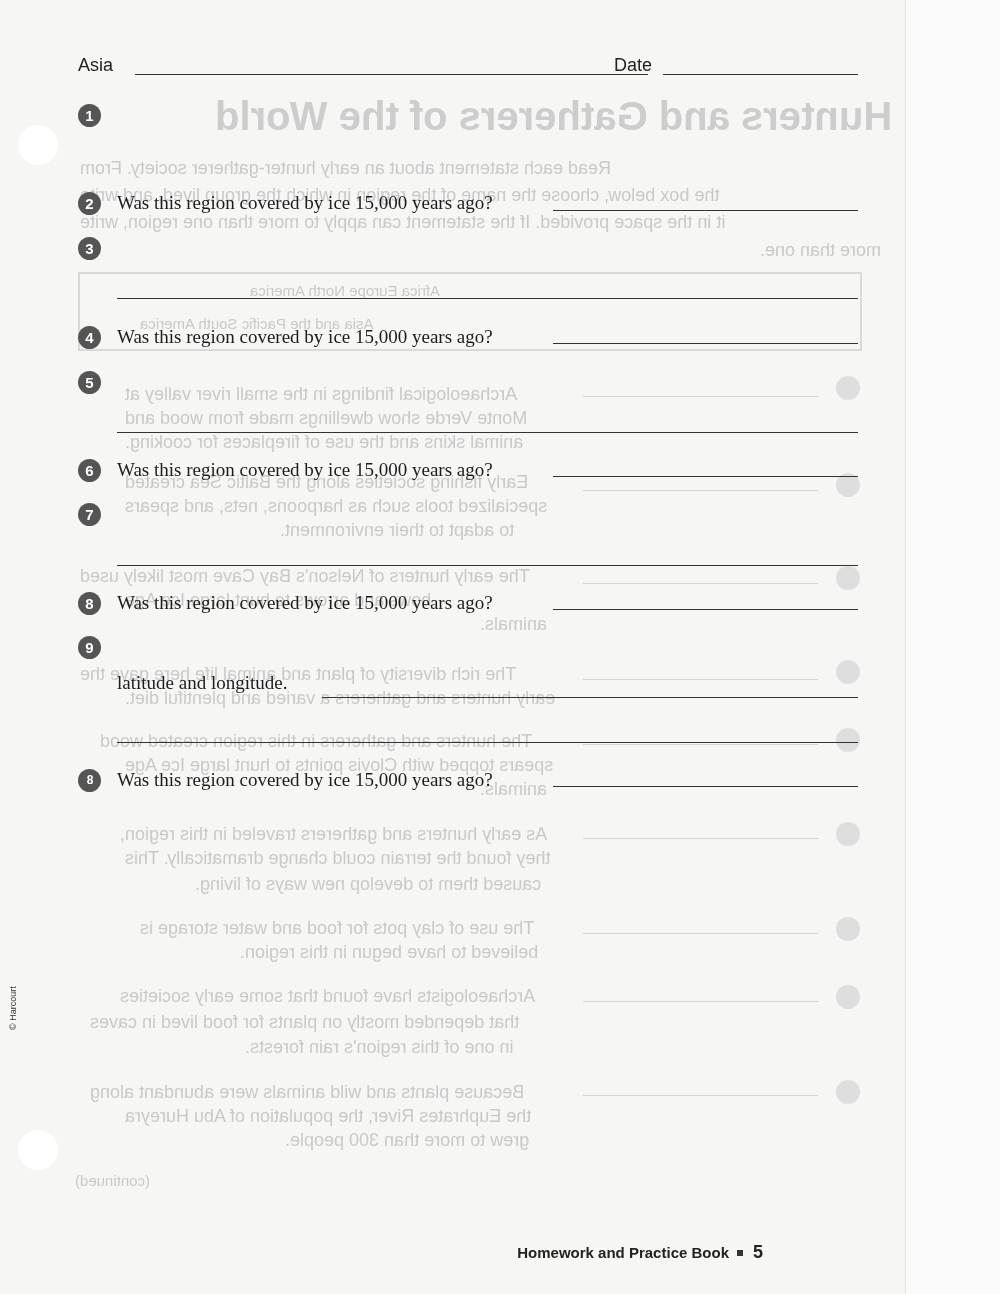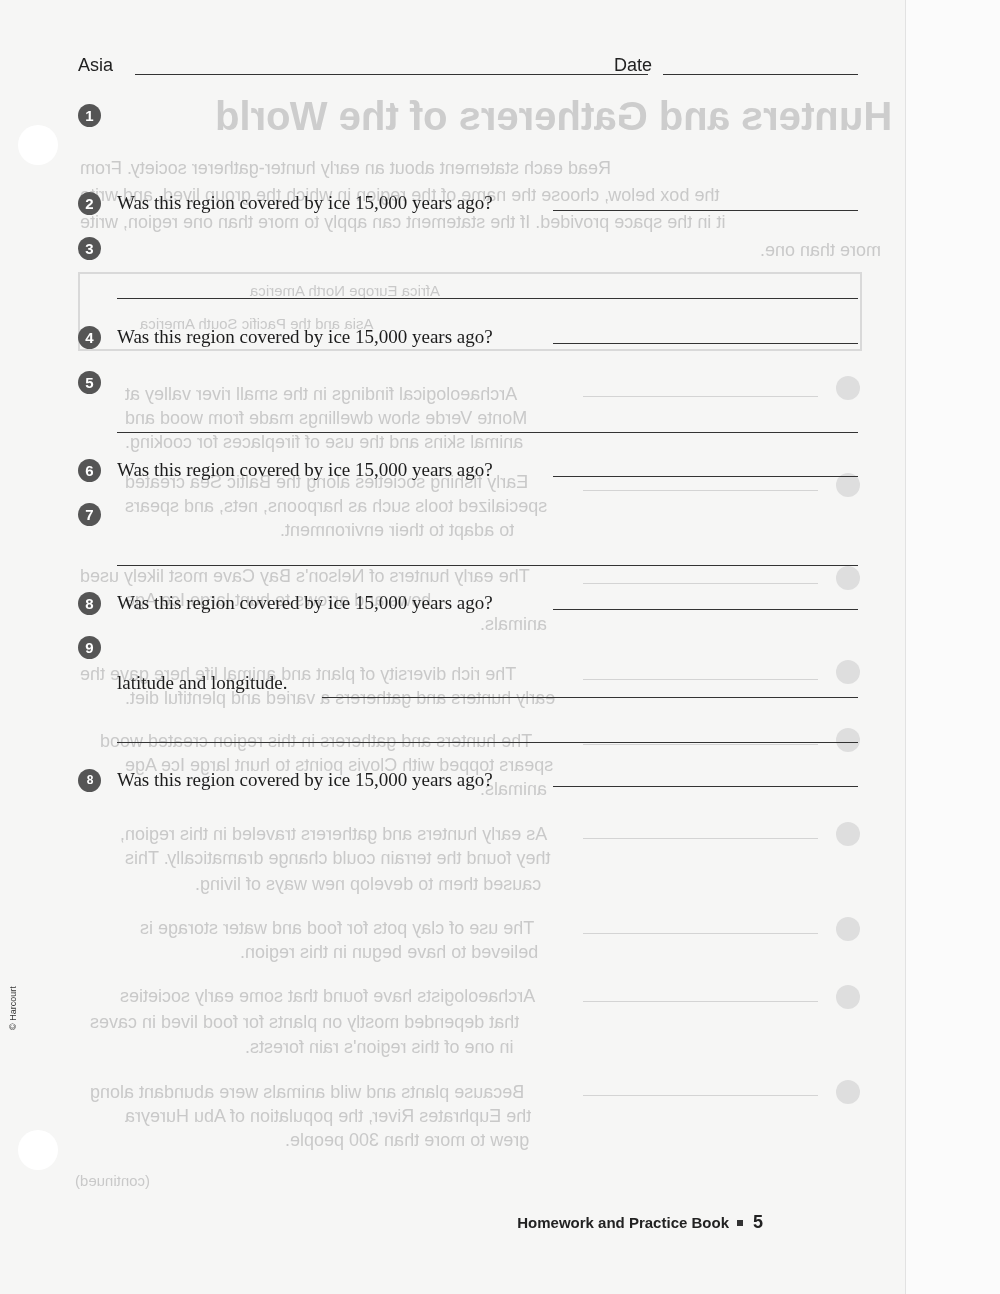--- a/index.html
+++ b/index.html
@@ -59,21 +59,21 @@
     text-align:center; line-height:23px;
   }
   .qtext { position:absolute; left:39px; white-space:nowrap; }
   .ans-line { position:absolute; height:1px; background:#333; }
 
   .footer-left {
     position:absolute; left:77px; top:1224px;
     font-family:"Liberation Sans", sans-serif; font-size:15px; color:#222;
   }
   .footer-right {
-    position:absolute; right:142px; top:1212px;
+    position:absolute; right:142px; top:1242px;
     font-family:"Liberation Sans", sans-serif; font-size:15px; font-weight:bold; color:#222;margin-left:8px;
   }
   .footer-right .pg { font-size:18px; margin-left:4px; }
   .footer-right .sq {
     display:inline-block; width:6px; height:6px; background:#333; margin:0 6px 2px 8px;
     vertical-align:middle;
   }
   .copyright {
     position:absolute; left:8px; top:1030px; transform:rotate(-90deg);
     transform-origin:left top;

